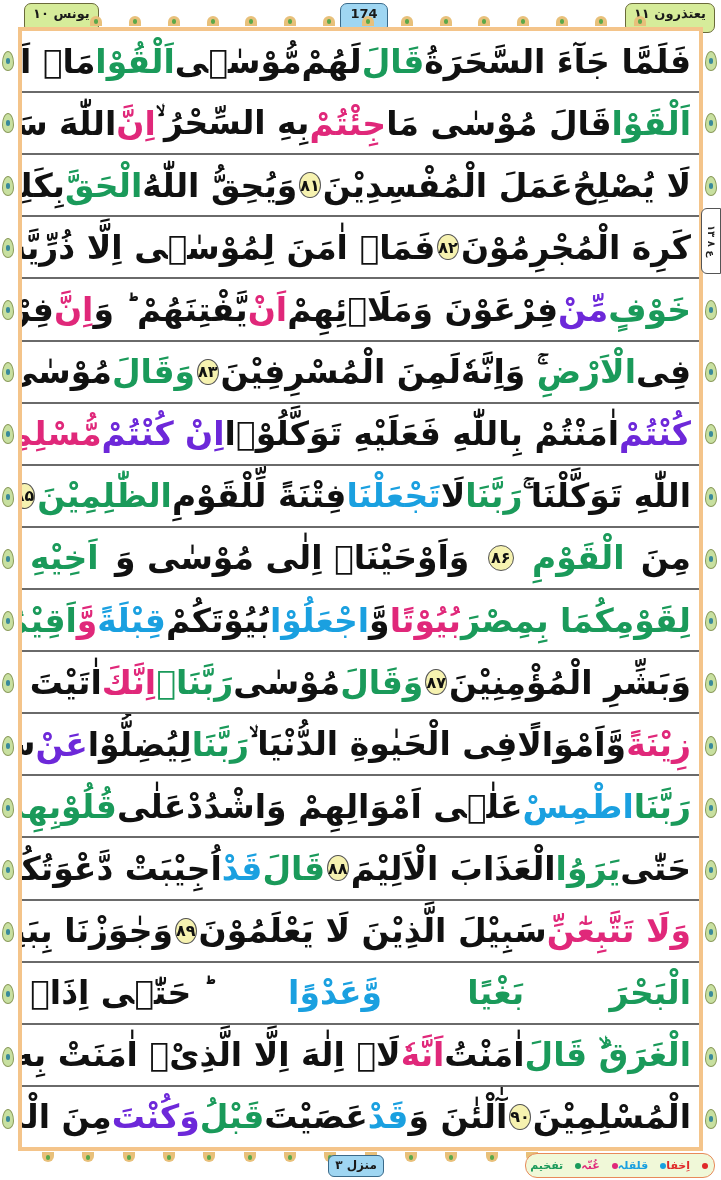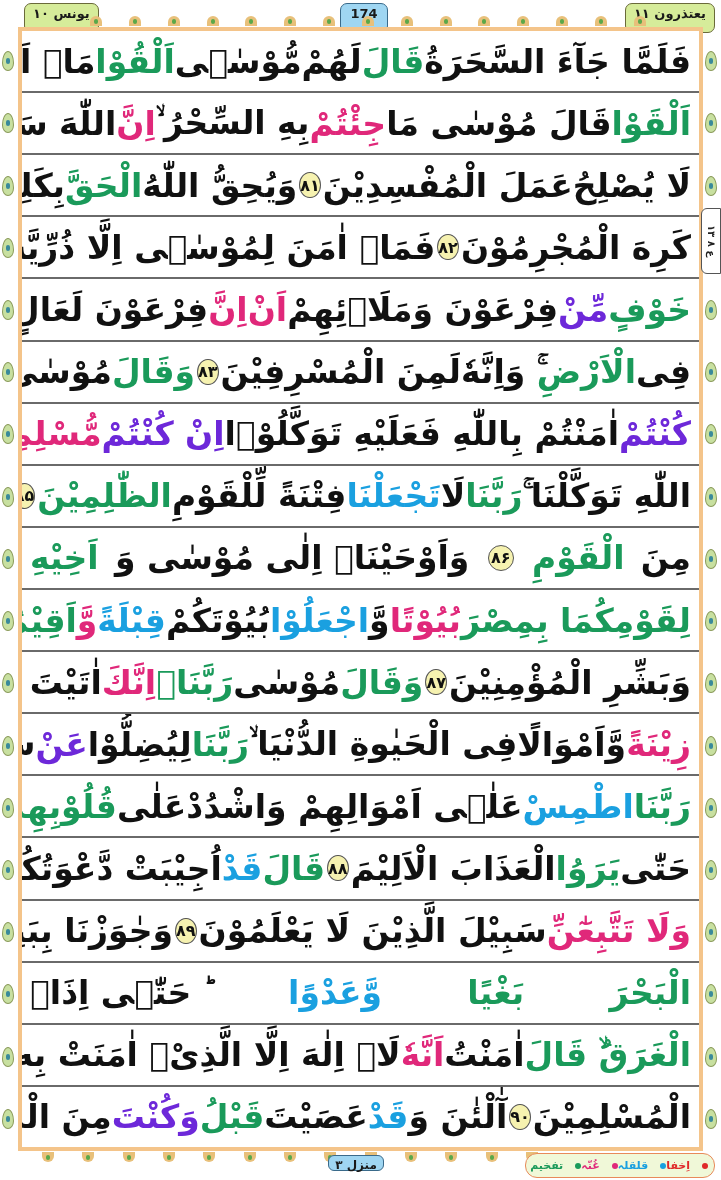--- a/index.html
+++ b/index.html
@@ -76,21 +76,21 @@
   }
 
   .ruku-marker {
     position: absolute; right: 0px; top: 208px; width: 20px; height: 66px;
     border: 1.5px solid #555; border-radius: 6px 0 0 6px; background: #fff;
     font-size: 10px; font-weight: bold; color: #222; text-align: center;
     writing-mode: vertical-rl; line-height: 18px; direction: rtl;
   }
 
   .manzil {
-    position: absolute; left: 328px; top: 1155px; width: 56px; height: 16px;
+    position: absolute; left: 328px; top: 1155px; width: 56px; height: 22px;
     background: #9fd6f2; border: 1.5px solid #3a6a8a; border-radius: 6px;
     font-size: 12px; font-weight: bold; color: #1a1a1a; text-align: center;
     line-height: 19px; direction: rtl;
   }
 
   .legend {
     position: absolute; right: 6px; top: 1153px; height: 25px; width: 190px;
     border: 1.5px solid #e88a5a; border-radius: 12px; background: #f0f8d8;
     display: flex; align-items: center; justify-content: space-around;
     direction: rtl; padding: 0 6px;
@@ -195,20 +195,21 @@
       <div class="line">
         <span class="seg ">كَرِهَ الْمُجْرِمُوْنَ</span>
         <span class="ayah">۸۲</span>
         <span class="seg ">فَمَاۤ اٰمَنَ لِمُوْسٰۤى اِلَّا ذُرِّيَّةٌ</span>
       </div>
       <div class="line">
         <span class="seg g">خَوْفٍ</span>
         <span class="seg r">مِّنْ</span>
         <span class="seg ">فِرْعَوْنَ وَمَلَا۟ئِهِمْ</span>
         <span class="seg p">اَنْ</span>
+        <span class="seg ">يَّفْتِنَهُمْ ؕ وَ</span>
         <span class="seg p">اِنَّ</span>
         <span class="seg ">فِرْعَوْنَ لَعَالٍ</span>
       </div>
       <div class="line">
         <span class="seg ">فِى</span>
         <span class="seg g">الْاَرْضِ</span>
         <span class="seg ">ۚ وَاِنَّهٗ</span>
         <span class="seg ">لَمِنَ الْمُسْرِفِيْنَ</span>
         <span class="ayah">۸۳</span>
         <span class="seg g">وَقَالَ</span>

